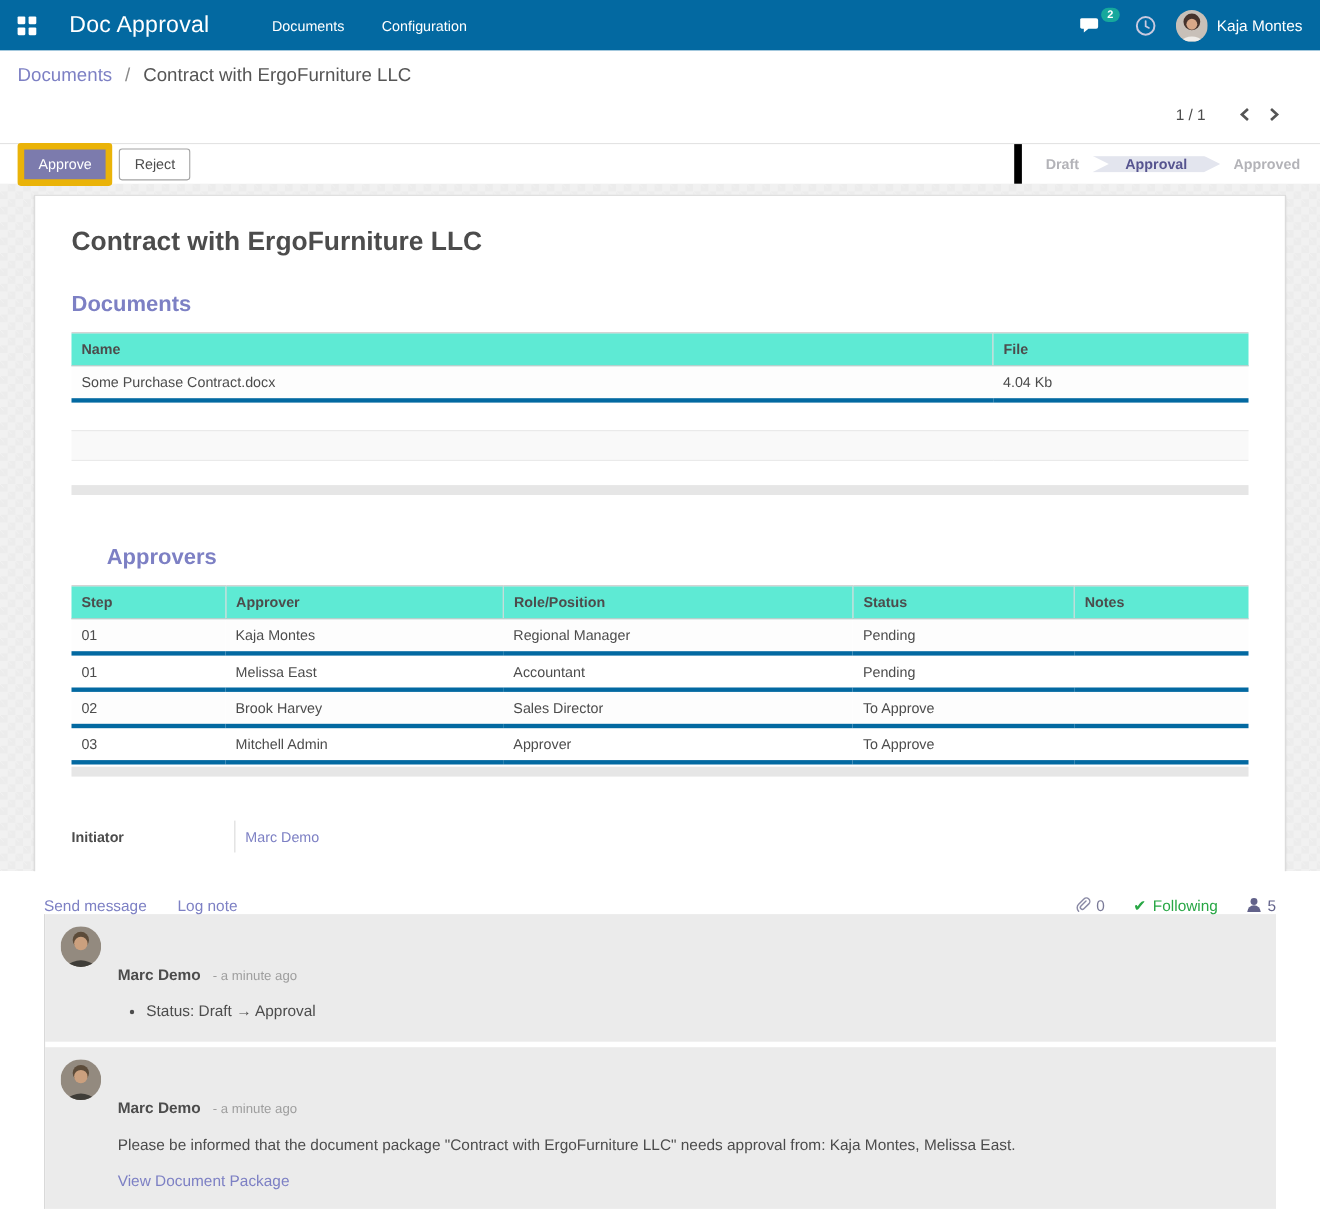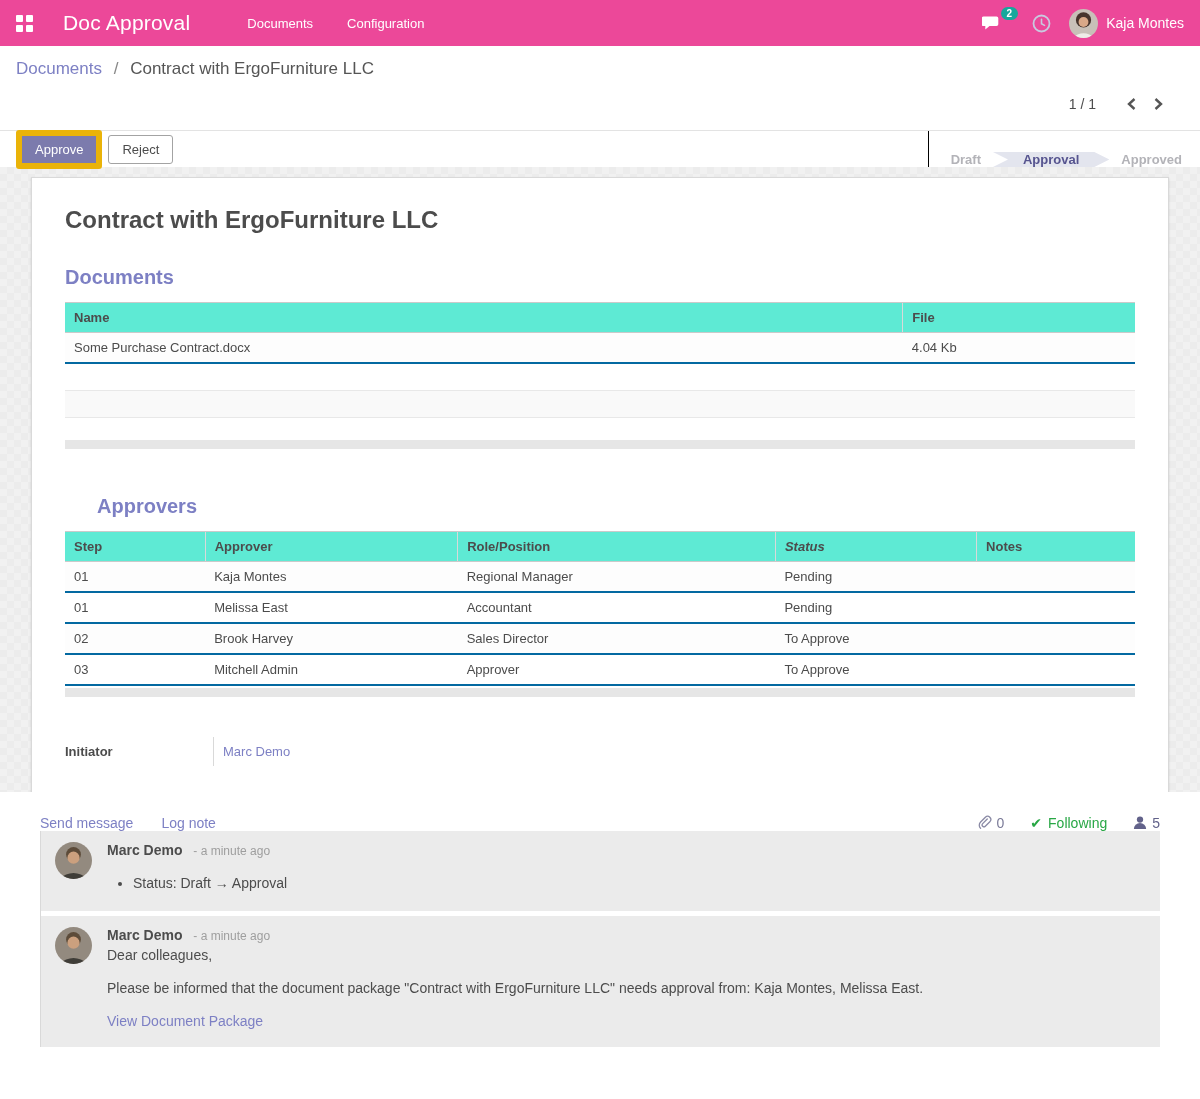--- a/index.html
+++ b/index.html
@@ -1,20 +1,20 @@
 <!DOCTYPE html>
 <html><head>
 <meta charset="utf-8">
 <style>
   * { margin:0; padding:0; box-sizing:border-box; }
   html,body { width:1200px; height:1099px; overflow:hidden; background:#fff;
     font-family:"Liberation Sans", sans-serif; color:#4c4c4c; }
 
   
-  .navbar { height:46px; background:#ec4899; display:flex; align-items:center; padding:0 16px; }
+  .navbar { height:46px; background:#0369a1; display:flex; align-items:center; padding:0 16px; }
   .apps-icon { width:17px; height:17px; display:grid; grid-template-columns:7px 7px; grid-template-rows:7px 7px; gap:3px; cursor:pointer; }
   .apps-icon span { background:#fff; border-radius:1px; }
   .brand { color:#fff; font-size:21px; margin-left:30px; letter-spacing:.2px; }
   .nav-menu { display:flex; margin-left:55px; gap:30px; }
   .nav-menu div { color:#fff; font-size:13px; cursor:pointer; padding:6px 2px; }
   .systray { margin-left:auto; display:flex; align-items:center; gap:18px; }
   .tray-chat { position:relative; cursor:pointer; display:flex; }
   .badge { position:absolute; top:-7px; right:-14px; background:#16a89c; color:#fff; font-size:10px;
     border-radius:8px; padding:1px 6px; font-weight:bold; }
   .tray-clock { cursor:pointer; display:flex; margin-left:10px; }
@@ -32,22 +32,22 @@
   .pager-counter { font-size:14px; color:#4c4c4c; margin-right:22px; }
   .pager-btn { background:none; border:none; cursor:pointer; padding:4px 8px; display:inline-flex; }
 
   
   .button-bar { height:37px; border-top:1px solid #e3e3e3; display:flex; align-items:center;
     background:#fff; padding-left:16px; }
   .btn { font-size:13px; border-radius:3px; padding:6px 13px; cursor:pointer;
     font-family:"Liberation Sans", sans-serif; }
   .btn-primary { background:#7c7bad; border:6px solid #eab308; color:#fff; margin-right:6px; }
   .btn-default { background:#fff; border:1px solid #a3a3a3; color:#4c4c4c; }
-  .statusbar { margin-left:auto; height:100%; border-left:1px solid #000000; display:flex;
-    align-items:flex-end; padding-left:4px; }
+  .statusbar { margin-left:auto; height:100%; border-left:7px solid #000000; display:flex;
+    align-items:center; padding-left:4px; }
   .status-step { display:flex; align-items:center; padding:0 18px; font-size:13px; color:#b3b3b8;
     font-weight:bold; cursor:pointer; }
   .status-step.active { background:#e3e5ee; color:#56548f;
     clip-path:polygon(0 0, calc(100% - 15px) 0, 100% 50%, calc(100% - 15px) 100%, 0 100%, 15px 50%);
     padding:0 30px; margin:0 -6px; }
 
   
   .content { background:#f1f1f1; padding:10px 31px 12px 31px; height:625px;
     background-image:
       linear-gradient(45deg, rgba(0,0,0,.02) 25%, transparent 25%, transparent 75%, rgba(0,0,0,.02) 75%),
@@ -57,31 +57,31 @@
     min-height:601px; padding:28px 33px 30px 33px; }
   .sheet-title { font-size:24px; font-weight:bold; color:#4c4c4c; margin-bottom:32px; }
   .section-heading { font-size:20px; font-weight:bold; color:#7d80c4; margin-bottom:13px; }
   .section-docs { margin-top:0; }
   .section-approvers { margin-top:46px;margin-left:32px; }
 
   table.o-list { width:100%; border-collapse:collapse; font-size:13px; }
   table.o-list th { background:#5eead4; text-align:left; font-weight:bold; color:#4c4c4c;
     padding:7px 9px; border-top:1px solid #cacaca; border-bottom:1px solid #cacaca; }
   table.o-list th + th { border-left:1px solid #d9d9d9; }
-  table.o-list td { padding:7px 9px; border-bottom:2px solid #0369a1; color:#4c4c4c; }
+  table.o-list td { padding:7px 9px; border-bottom:4px solid #0369a1; color:#4c4c4c; }
   tr.row-empty td { border-bottom:1px solid #e8e8e8; height:27px; padding:0 9px; }
   tr.row-empty.shaded { background:#f9f9f9; }
   tr.row-empty.short td { height:21px; border-bottom:none; }
   tr.data-row { cursor:pointer; background:#fdfdfd; }
   tr.data-row:nth-child(even) { background:#fff; }
   .table-footer-strip { height:9px; background:#e6e6e6; margin-top:2px; }
 
   .col-doc-name { width:78.3%; } .col-doc-file { width:21.7%; }
   .col-step { width:13.1%; } .col-approver { width:23.6%; } .col-role { width:29.7%; }
-  .col-status { width:18.8%;font-style:italic; } .col-notes { width:14.8%; }
+  .col-status { width:18.8%; } .col-notes { width:14.8%; }
 
   .initiator-row { margin-top:40px; display:flex; align-items:center; }
   .initiator-label { width:148px; font-size:13px; font-weight:bold; color:#4c4c4c; }
   .initiator-value { border-left:1px solid #d9d9d9; padding:7px 0 7px 9px; font-size:13px;
     color:#7d80c4; min-width:220px; cursor:pointer; }
 
   
   .chatter { background:#fff; padding:22px 40px 0 40px; }
   .chatter-toolbar { display:flex; align-items:center; }
   .chat-link { color:#7d80c4; font-size:14px; cursor:pointer; margin-right:28px; }
@@ -90,21 +90,21 @@
   .following-group { color:#28a745; font-size:14px; display:flex; align-items:center; gap:6px; cursor:pointer; }
   .followers-group { display:flex; align-items:center; gap:5px; cursor:pointer; color:#62628a; font-size:14px; }
 
   .date-divider { display:flex; align-items:center; margin:26px 0 12px 0; }
   .date-divider .line { flex:1; height:1px; background:#d9dee3; }
   .date-divider .date-label { margin:0 14px; font-size:13px; color:#4c4c4c; }
 
   .messages { border-left:1px solid #d9d9d9; }
   .message { background:#ebebeb; padding:11px 12px 18px 14px; display:flex; margin-bottom:5px; }
   .avatar-md { width:37px; height:37px; border-radius:50%; overflow:hidden; flex:none; margin-right:15px; }
-  .msg-content { flex:1; font-size:14px; }
+  .msg-content { flex:1; font-size:14px;margin-top:36px; }
   .msg-author { font-weight:bold; color:#4c4c4c; cursor:pointer; }
   .msg-time { font-size:12px; color:#9e9e9e; margin-left:7px; }
   .msg-body { margin-top:4px; color:#4c4c4c; }
   .msg-bullets { margin:17px 0 0 26px; }
   .msg-bullets li { margin-bottom:2px; }
   .msg-para { margin-top:17px; }
   .msg-link { margin-top:17px; color:#7d80c4; cursor:pointer; }
 </style>
 </head>
 <body>
@@ -314,19 +314,18 @@
           <circle cx="20" cy="13.5" r="8" fill="#5c4b39"></circle>
           <circle cx="20" cy="17" r="6.6" fill="#cba07e"></circle>
           <path d="M4 40 q16 -13 32 0z" fill="#3f3d38"></path>
         </svg>
       </div>
       <div class="msg-content">
         <div>
           <span class="msg-author">Marc Demo</span>
           <span class="msg-time">- a minute ago</span>
         </div>
-        <div class="msg-body">Dear colleagues,</div>
         <div class="msg-body msg-para">Please be informed that the document package "Contract with ErgoFurniture LLC" needs approval from: Kaja Montes, Melissa East.</div>
         <div class="msg-link">View Document Package</div>
       </div>
     </div>
   </div>
 </div>
 
 </body></html>

